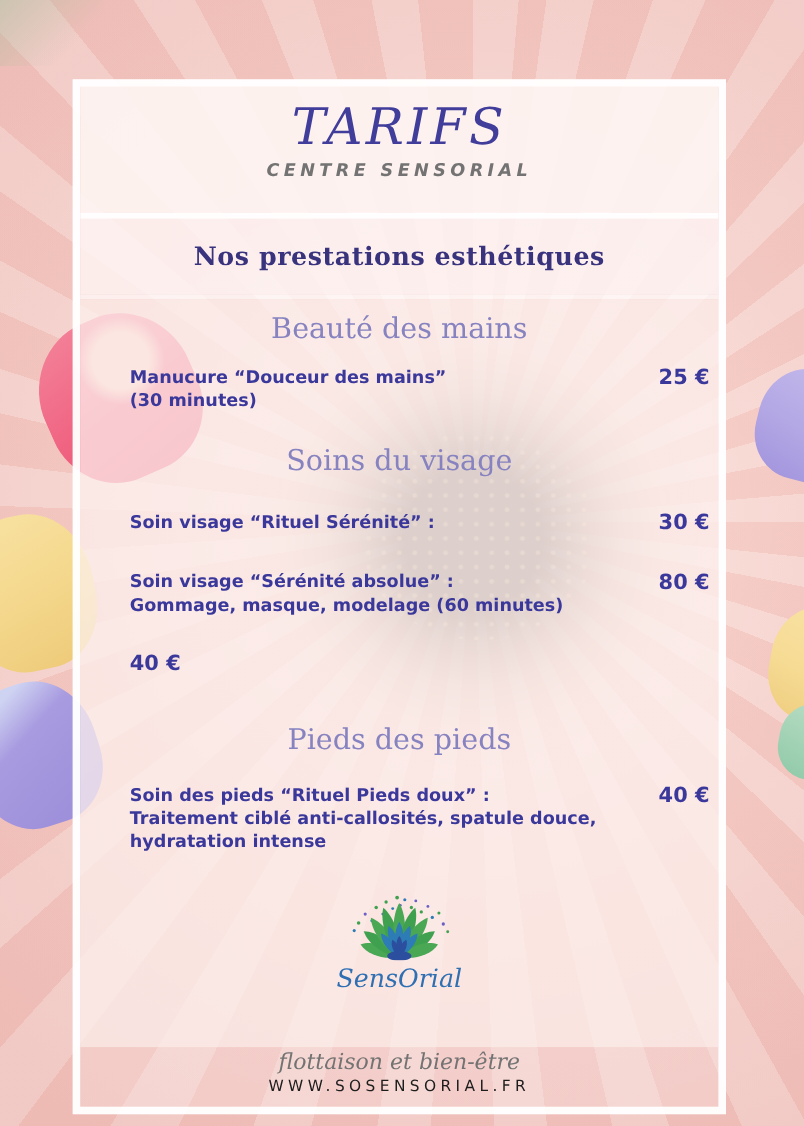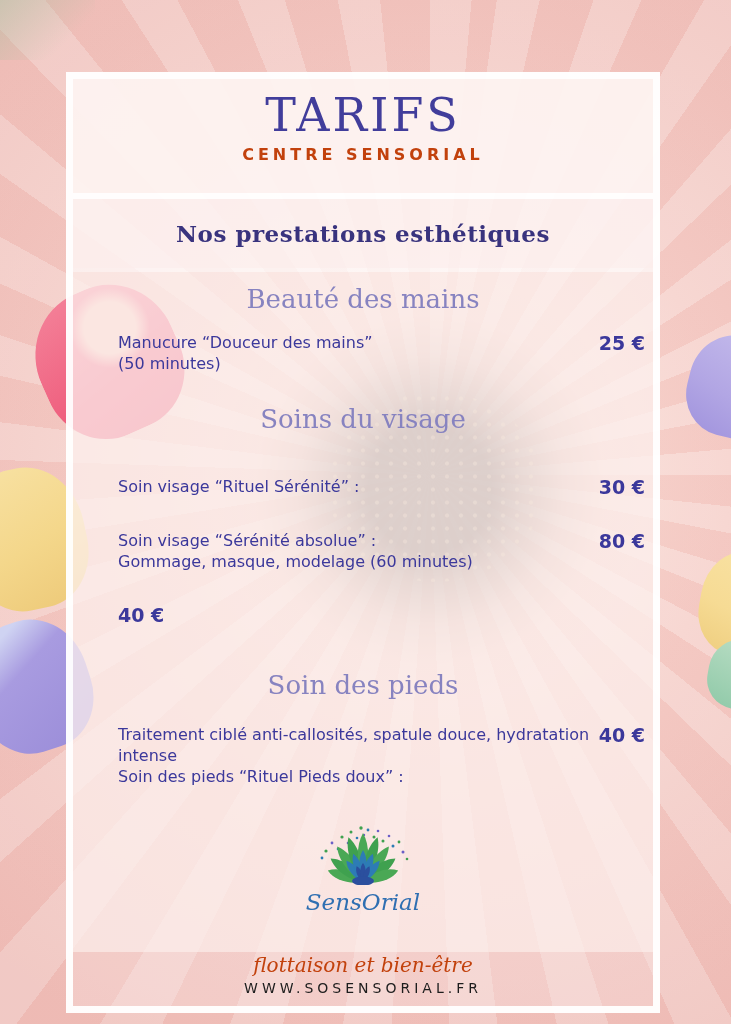--- a/index.html
+++ b/index.html
@@ -29,50 +29,50 @@
   .nail-purple-right{left:688px;top:336px;width:96px;height:102px;transform:rotate(14deg);
     background:linear-gradient(200deg,#c6bdec,#b2a6e4 60%,#a093dd);}
   .nail-yellow-right{left:700px;top:552px;width:88px;height:104px;transform:rotate(10deg);
     background:linear-gradient(200deg,#f9e3a6,#f6db94 60%,#eecd7e);}
   .nail-teal-right{left:708px;top:640px;width:70px;height:70px;transform:rotate(10deg);
     background:linear-gradient(200deg,#bfe0c8,#8fc9a8);}
 
   
   .frame{position:absolute;left:66px;top:72px;width:594px;height:941px;box-sizing:border-box;
          border:7px solid rgba(255,255,255,0.96);display:flex;flex-direction:column;}
-  .band-header{height:114px;background:rgba(253,243,241,0.94);text-align:center;}
+  .band-header{height:114px;background:rgba(253,243,241,0.94);text-align:center;font-style:italic;}
   .divider{height:6px;background:rgba(255,255,255,0.96);}
   .band-subheader{height:69px;background:rgba(253,243,241,0.88);
                   display:flex;align-items:center;justify-content:center;}
   .divider-soft{height:4px;background:rgba(255,255,255,0.72);}
   .band-content{flex:1;background:rgba(252,240,237,0.74);overflow:hidden;}
   .band-footer{height:54px;background:rgba(252,240,237,0.30);text-align:center;}
 
   
   .h-title{font-family:"DejaVu Serif","Liberation Serif",serif;font-weight:400;
            font-size:46px;letter-spacing:3px;color:#413d9b;padding-top:11px;line-height:1.1;}
-  .h-sub{font-size:16px;font-weight:bold;letter-spacing:4px;color:#c2410c;margin-top:4px;}
+  .h-sub{font-size:16px;font-weight:bold;letter-spacing:4px;color:#737373;margin-top:4px;}
   .page-heading{font-family:"DejaVu Serif","Liberation Serif",serif;font-weight:700;
                 font-size:23px;color:#39337e;letter-spacing:0.5px;}
   .section-title{font-family:"DejaVu Serif","Liberation Serif",serif;font-weight:400;
                  font-size:26px;color:#8783c0;text-align:center;line-height:34px;margin:0;}
   .st-mains{margin-top:10px;}
   .st-visage{margin-top:28px;}
   .st-pieds{margin-top:42px;}
   .item{display:flex;justify-content:space-between;align-items:flex-start;
         padding-left:45px;padding-right:8px;}
-  .item-text{font-weight:400;font-size:16px;line-height:21px;color:#3b389b;max-width:505px;}
+  .item-text{font-weight:700;font-size:16px;line-height:21px;color:#3b389b;max-width:505px;}
   .item-price{font-weight:700;font-size:19px;line-height:22px;color:#3b389b;white-space:nowrap;}
-  .mt16{margin-top:16px;} .mt24{margin-top:40px;gap:26px;} .mt30{margin-top:32px;} .mt22{margin-top:22px;}
+  .mt16{margin-top:16px;} .mt24{margin-top:28px;gap:26px;} .mt30{margin-top:32px;} .mt22{margin-top:22px;}
 
   .logo-block{text-align:center;margin-top:38px;}
   .brand{font-family:"DejaVu Serif","Liberation Serif",serif;font-style:italic;
          font-size:23px;color:#2f6fb2;line-height:26px;}
   .tagline{font-family:"DejaVu Serif","Liberation Serif",serif;font-style:italic;
-           font-size:20px;color:#c2410c;padding-top:1px;line-height:24px;}
+           font-size:20px;color:#737373;padding-top:1px;line-height:24px;}
   .website{font-size:14px;font-weight:400;letter-spacing:4px;color:#1d1d1d;margin-top:3px;}
 </style>
 </head>
 <body>
 
 <div class="canvas">
 
   <div class="bg"></div>
   <div class="corner-green"></div>
   <div class="center-speckle"></div>
@@ -97,21 +97,21 @@
     </div>
 
     <div class="divider-soft"></div>
 
     <div class="band-content">
 
       <h2 class="section-title st-mains">Beauté des mains</h2>
       <div class="item mt16">
         <div class="item-text">
           <div>Manucure “Douceur des mains”</div>
-          <div>(50 minutes)</div>
+          <div>(30 minutes)</div>
         </div>
         <div class="item-price">25 €</div>
       </div>
 
       <h2 class="section-title st-visage">Soins du visage</h2>
       <div class="item mt24">
         <div class="item-text">
           <div>Soin visage “Rituel Sérénité” :</div>
         </div>
         <div class="item-price">30 €</div>
@@ -120,25 +120,25 @@
         <div class="item-text">
           <div>Soin visage “Sérénité absolue” :</div>
           <div>Gommage, masque, modelage (60 minutes)</div>
         </div>
         <div class="item-price">80 €</div>
       </div>
       <div class="item mt30">
         <div class="item-price">40 €</div>
       </div>
 
-      <h2 class="section-title st-pieds">Soin des pieds</h2>
+      <h2 class="section-title st-pieds">Pieds des pieds</h2>
       <div class="item mt22">
         <div class="item-text">
+          <div>Soin des pieds “Rituel Pieds doux” :</div>
           <div>Traitement ciblé anti-callosités, spatule douce, hydratation intense</div>
-          <div>Soin des pieds “Rituel Pieds doux” :</div>
         </div>
         <div class="item-price">40 €</div>
       </div>
 
       <div class="logo-block">
         <span>
           <svg width="118" height="60" viewBox="0 0 118 60" aria-hidden="true">
             <g>
 
               <g>

